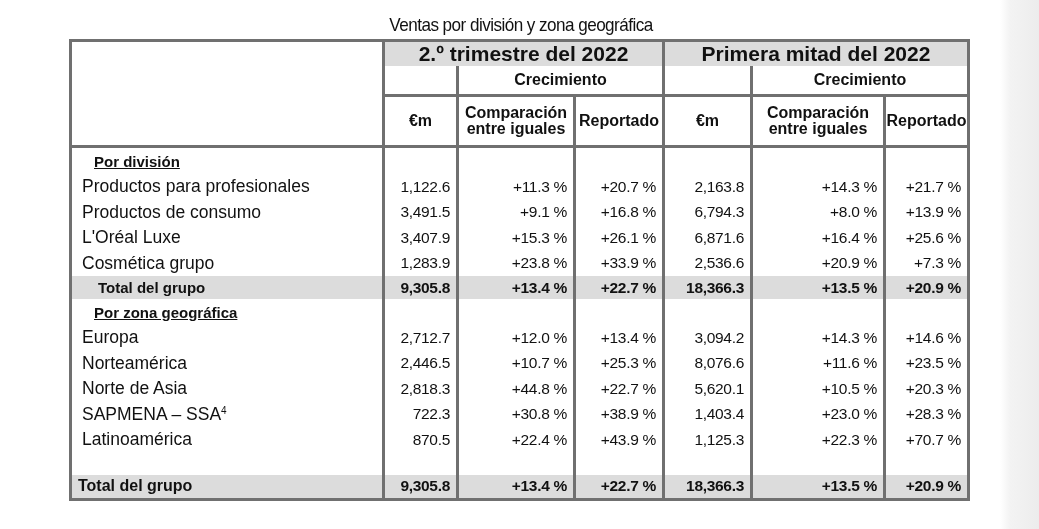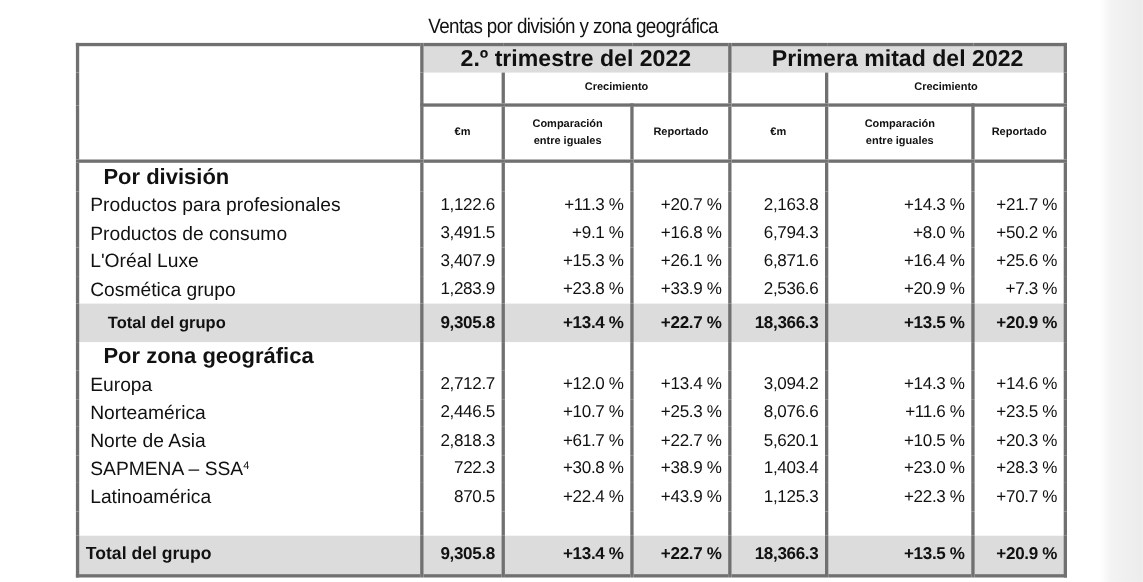--- a/index.html
+++ b/index.html
@@ -15,29 +15,29 @@
     transform: scaleX(0.9); transform-origin: 50% 50%;
   }
   table {
     position:absolute; left:69px; top:39px;
     border-collapse:collapse; table-layout:fixed;
     border:3px solid #707070;
   }
   td, th { padding:0; font-weight:normal; }
   .vline { border-left:3px solid #707070; }
   .hline-b { border-bottom:3px solid #707070; }
-  th { font-size:10px; font-weight:bold; text-align:center; line-height:16px; }
+  th { font-size:16px; font-weight:bold; text-align:center; line-height:16px; }
   .period { background:#dcdcdc; height:24px; font-size:21px; }
   .crec { height:28px; }
   .sub { height:48px; }
-  .sec-label { font-size:20px; font-weight:bold; padding-left:22px; height:26px; }
+  .sec-label { font-size:15px; font-weight:bold; text-decoration:underline; padding-left:22px; height:26px; }
   .row td { font-size:17px; height:25.5px; }
   .row .label { padding-left:10px; font-size:17.5px; }
   .num { text-align:right; padding-right:6px; font-size:15.5px !important; letter-spacing:-0.3px; }
-  .total td { background:#dcdcdc; font-weight:bold; height:35px; font-size:15.5px;margin-top:21px; }
+  .total td { background:#dcdcdc; font-weight:bold; height:23px; font-size:15.5px;margin-top:21px; }
   .total .label { padding-left:26px; font-size:15px; }
   .total2 .label { padding-left:6px; font-size:16px; }
   .spacer td { height:22px; }
   sup { font-size:10px; vertical-align:6px; }
 </style>
 </head>
 <body>
 
 <div class="title">Ventas por división y zona geográfica</div>
 
@@ -91,21 +91,21 @@
         <td class="num vline">+14.3 %</td>
         <td class="num vline">+21.7 %</td>
       </tr>
       <tr class="row">
         <td class="label"><span>Productos de consumo</span></td>
         <td class="num vline">3,491.5</td>
         <td class="num vline">+9.1 %</td>
         <td class="num vline">+16.8 %</td>
         <td class="num vline">6,794.3</td>
         <td class="num vline">+8.0 %</td>
-        <td class="num vline">+50.2 %</td>
+        <td class="num vline">+13.9 %</td>
       </tr>
       <tr class="row">
         <td class="label"><span>L'Oréal Luxe</span></td>
         <td class="num vline">3,407.9</td>
         <td class="num vline">+15.3 %</td>
         <td class="num vline">+26.1 %</td>
         <td class="num vline">6,871.6</td>
         <td class="num vline">+16.4 %</td>
         <td class="num vline">+25.6 %</td>
       </tr>
@@ -150,21 +150,21 @@
         <td class="num vline">2,446.5</td>
         <td class="num vline">+10.7 %</td>
         <td class="num vline">+25.3 %</td>
         <td class="num vline">8,076.6</td>
         <td class="num vline">+11.6 %</td>
         <td class="num vline">+23.5 %</td>
       </tr>
       <tr class="row">
         <td class="label"><span>Norte de Asia</span></td>
         <td class="num vline">2,818.3</td>
-        <td class="num vline">+61.7 %</td>
+        <td class="num vline">+44.8 %</td>
         <td class="num vline">+22.7 %</td>
         <td class="num vline">5,620.1</td>
         <td class="num vline">+10.5 %</td>
         <td class="num vline">+20.3 %</td>
       </tr>
       <tr class="row">
         <td class="label"><span>SAPMENA – SSA</span><sup>4</sup></td>
         <td class="num vline">722.3</td>
         <td class="num vline">+30.8 %</td>
         <td class="num vline">+38.9 %</td>

